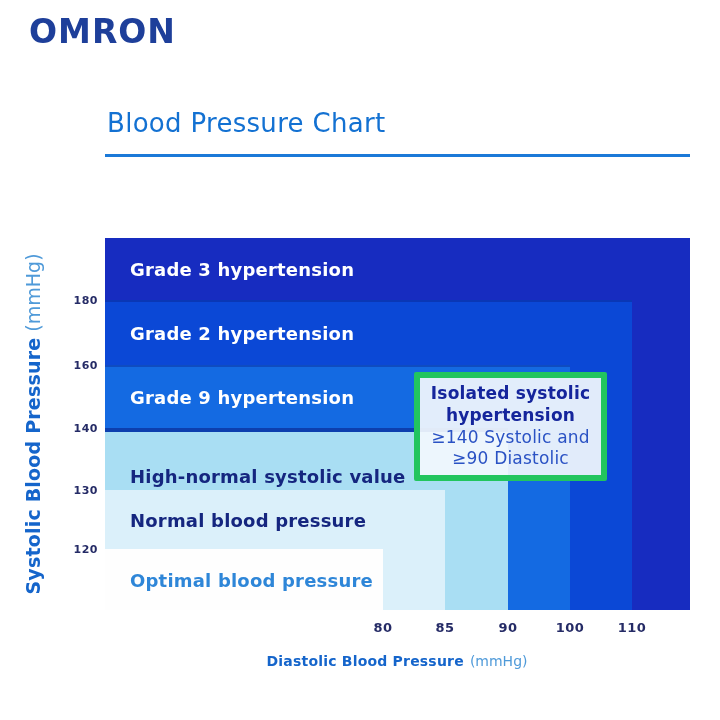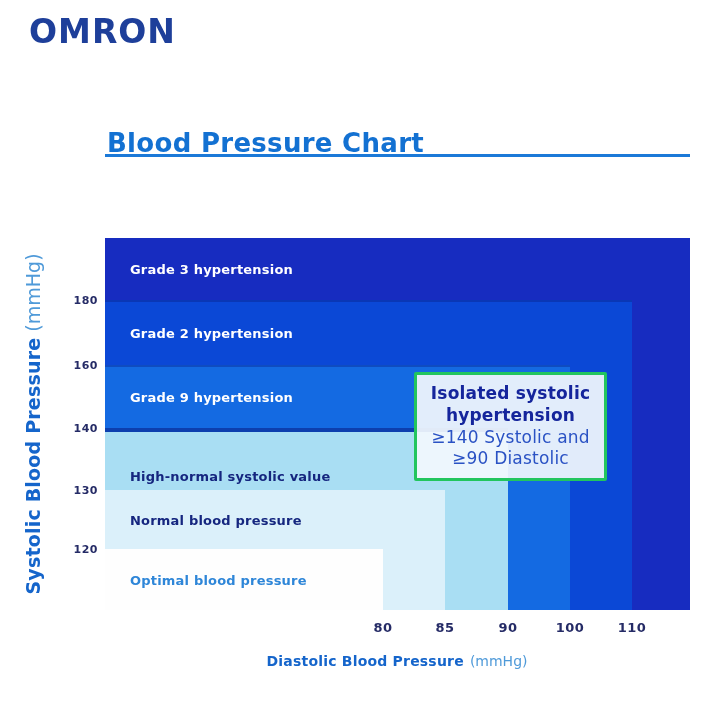--- a/index.html
+++ b/index.html
@@ -11,36 +11,36 @@
   .logo{
     position:absolute;left:29px;top:12px;font-size:33px;font-weight:bold;
     color:#1e3f9a;letter-spacing:1px;
   }
   .tagline{
     position:absolute;left:30px;top:57px;font-size:15px;font-style:italic;
     color:#1b1b1b;letter-spacing:0.3px;
   }
   
   .title{
-    position:absolute;left:107px;top:128px;font-size:26px;font-weight:bold;
+    position:absolute;left:107px;top:108px;font-size:26px;font-weight:normal;
     color:#1371d2;letter-spacing:0.3px;
   }
   .title-rule{
     position:absolute;left:105px;top:154px;width:585px;height:3px;background:#1b79d8;
   }
   
   .chart{
     position:absolute;left:105px;top:238px;width:585px;height:372px;background:#ffffff;
   }
   .region{position:absolute;left:0;box-sizing:border-box;}
   .region-1{border-top:2px solid rgba(8,25,120,0.35);}
   .region-2{border-top:2px solid rgba(8,40,150,0.45);}
   .region-3{border-top:4px solid #0d3fae;}
   .region-label{
-    position:absolute;font-size:13px;font-weight:bold;letter-spacing:0.2px;
+    position:absolute;font-size:18px;font-weight:bold;letter-spacing:0.2px;
     white-space:nowrap;transform:translateY(-50%);
   }
   
   .ytick{
     position:absolute;width:55px;text-align:right;transform:translateY(-50%);
     font-size:11px;font-weight:bold;color:#252b66;letter-spacing:0.5px;
   }
   .xtick{
     position:absolute;transform:translateX(-50%);
     font-size:13px;font-weight:bold;color:#252b66;letter-spacing:0.5px;
@@ -52,21 +52,21 @@
   }
   .yaxis-title{
     position:absolute;left:33px;top:424px;
     transform:translate(-50%,-50%) rotate(-90deg);
     white-space:nowrap;font-size:19px;
   }
   .axis-bold{font-weight:bold;color:#1565cb;letter-spacing:0.2px;}
   .axis-unit{font-weight:normal;color:#4f9ad9;margin-left:6px;}
   
   .annotation{
-    position:absolute;box-sizing:border-box;border:3px solid #22c55e;border-radius:2px;
+    position:absolute;box-sizing:border-box;border:6px solid #22c55e;border-radius:2px;
     background:rgba(242,247,253,0.93);z-index:20;
     display:flex;flex-direction:column;justify-content:center;align-items:center;
     text-align:center;line-height:1.28;padding:4px 2px;
   }
   .annotation .ttl{font-size:17px;font-weight:bold;color:#15259c;letter-spacing:0.2px;}
   .annotation .dtl{font-size:17px;font-weight:normal;color:#2a52c4;letter-spacing:0.2px;}
 </style>
 </head>
 <body>
 

